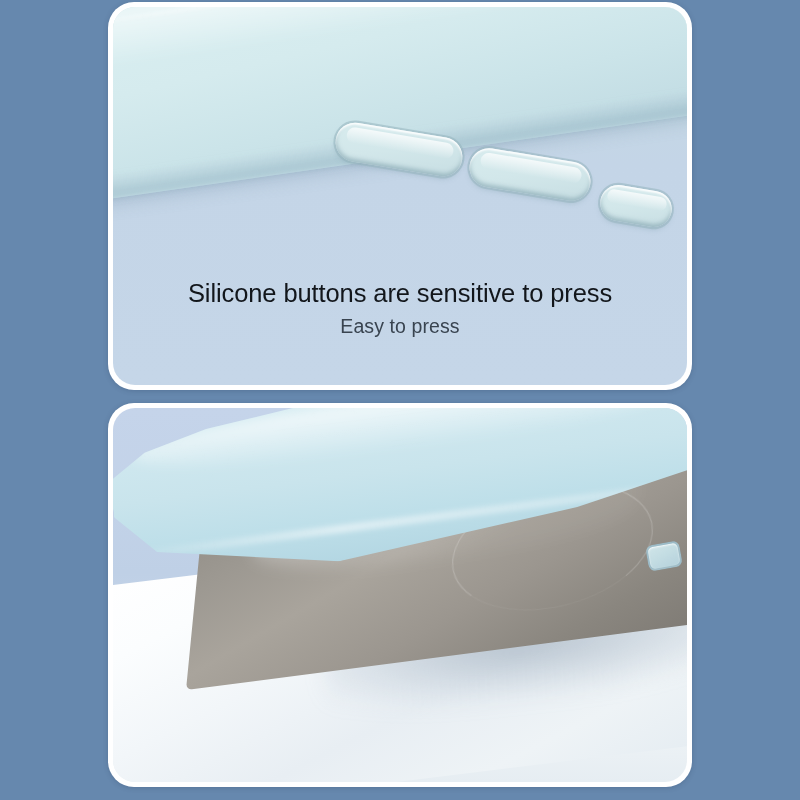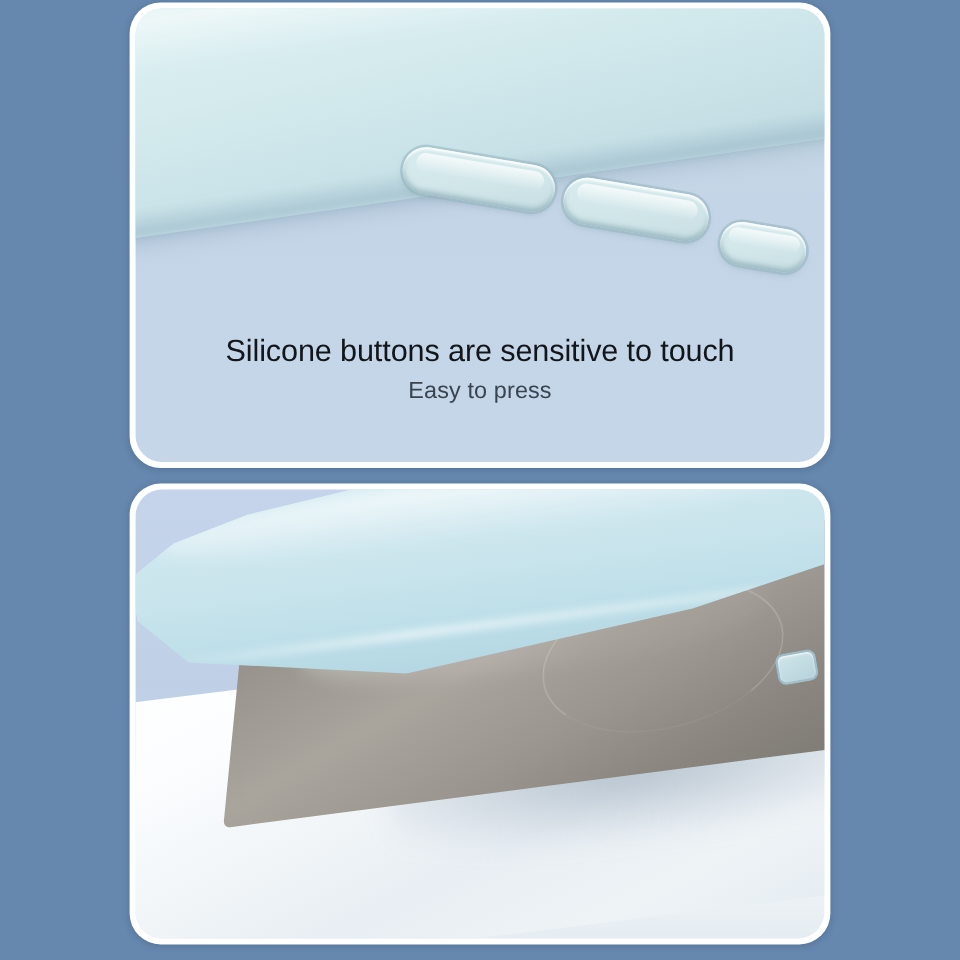--- a/index.html
+++ b/index.html
@@ -352,21 +352,21 @@
           <div class="case1-edge-shadow"></div>
         </div>
 
         <div class="btn-pill" style="left:222px; top:123px; width:128px; height:39px; transform:rotate(9.5deg);"></div>
         <div class="btn-pill" style="left:356px; top:148px; width:122px; height:39px; transform:rotate(9.5deg);"></div>
         <div class="btn-pill" style="left:487px; top:181px; width:72px; height:36px; transform:rotate(9.5deg);"></div>
 
       </div>
 
       <div class="caption" id="caption-1">
-        <p class="caption-title">Silicone buttons are sensitive to touch</p>
+        <p class="caption-title">Silicone buttons are sensitive to press</p>
         <p class="caption-sub">Easy to press</p>
       </div>
 
     </div>
   </div>
 
   <div class="panel" id="panel-holes">
     <div class="panel-inner">
 
       <div>

